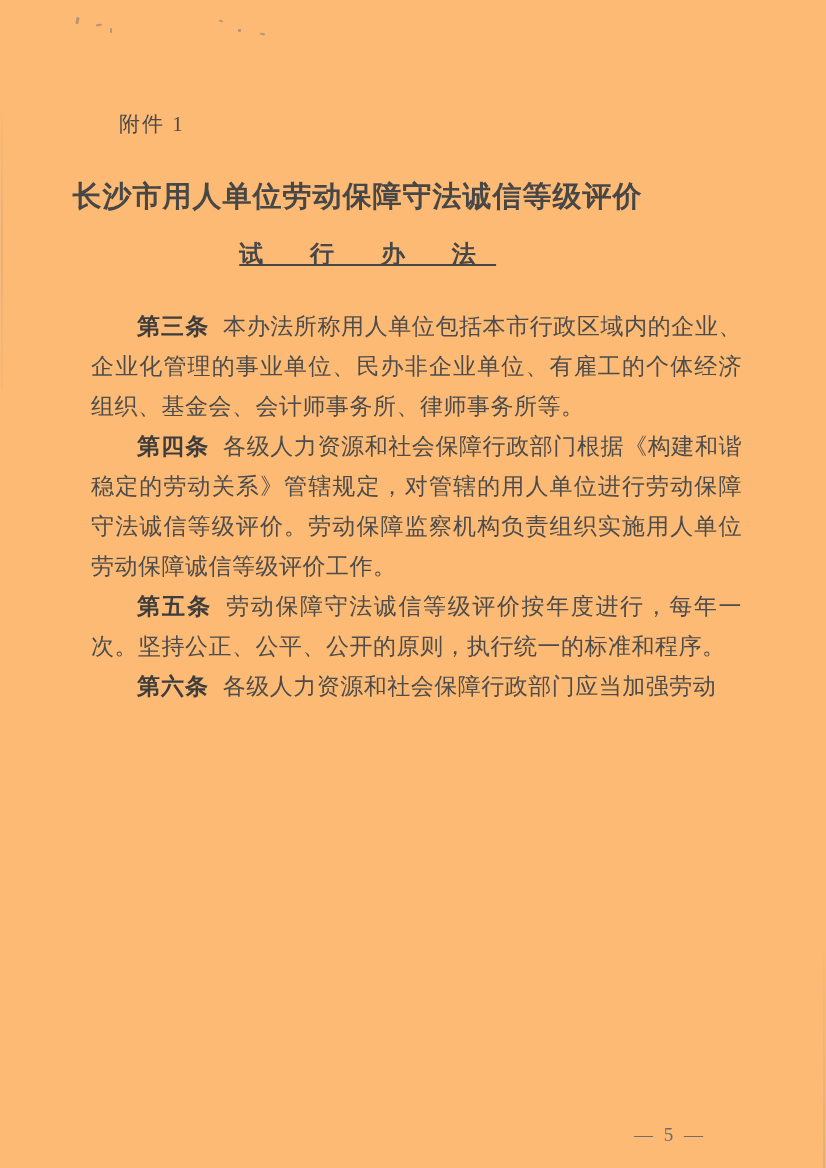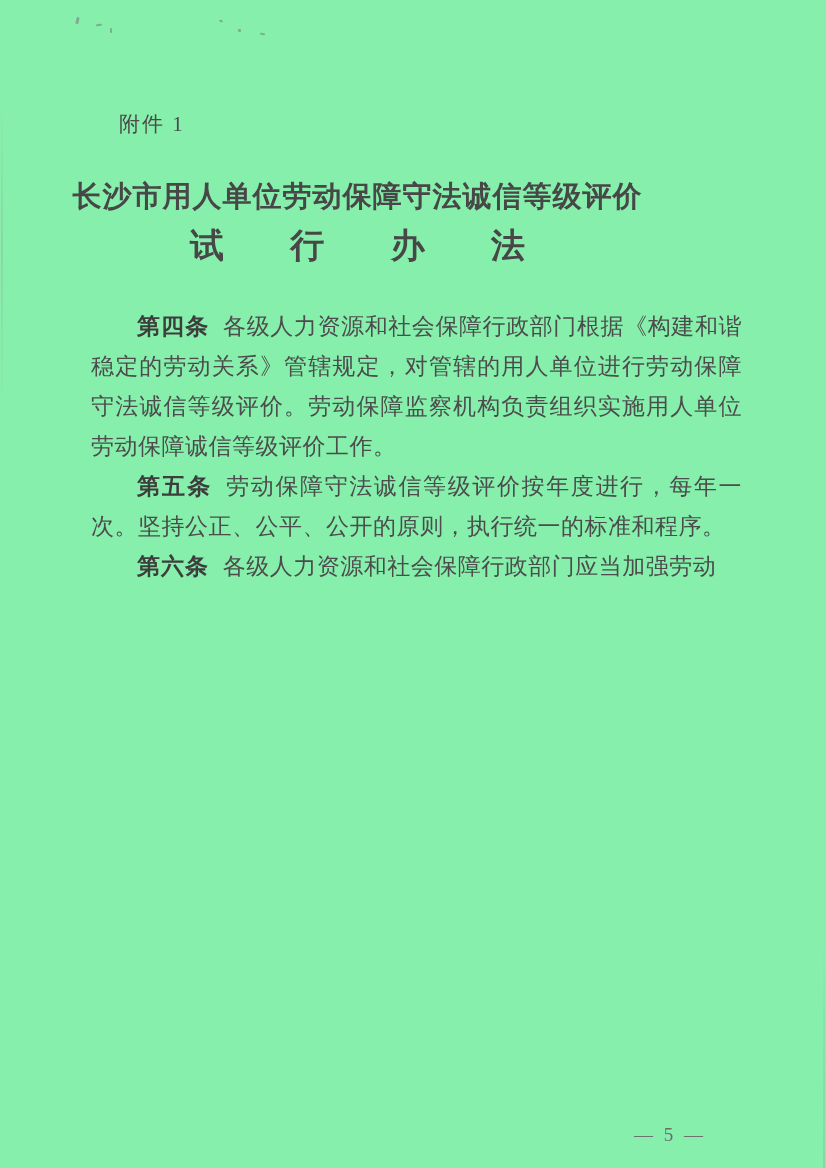--- a/index.html
+++ b/index.html
@@ -10,21 +10,21 @@
   body {
     width: 826px;
     height: 1168px;
     position: relative;
     overflow: hidden;
     font-family: "Liberation Serif", "DejaVu Serif", serif;
   }
   .page {
     position: absolute;
     inset: 0;
-    background: #86efac;
+    background: #fdba74;
   }
   
   .artifact { position: absolute; pointer-events: none; }
   .edge-line-left {
     left: 1px; top: 100px; width: 2px; height: 290px;
     background: linear-gradient(to bottom, rgba(150,150,150,0.0), rgba(150,150,150,0.28), rgba(150,150,150,0.05));
   }
   .edge-line-right {
     right: 1px; top: 930px; width: 2px; height: 238px;
     background: linear-gradient(to bottom, rgba(150,150,150,0.0), rgba(150,150,150,0.30));
@@ -53,26 +53,27 @@
     text-align: center;
     color: #474747;
   }
   .title-line1 {
     font-size: 29px;
     font-weight: 600;
     letter-spacing: 1px;
     line-height: 40px;
   }
   .title-line2 {
-    margin-top: 11px;
-    font-size: 34px;
+    margin-top: 19px;
+    font-size: 24px;
     font-weight: 600;
     letter-spacing: 0.85em;
     text-indent: 0.85em;
     line-height: 38px;
+    text-decoration: underline;
   }
   .content {
     position: absolute;
     left: 91px;
     top: 307px;
     width: 651px;
     color: #4c4c4c;
   }
   .para {
     margin: 0;
@@ -114,20 +115,23 @@
 
   <div class="attachment-label">附件 1</div>
 
   <div class="title-block">
     <div class="title-line1">长沙市用人单位劳动保障守法诚信等级评价</div>
     <div class="title-line2">试 行 办 法</div>
   </div>
 
   <div class="content">
     <p class="para">
+      <span class="article-label">第三条</span><span>本办法所称用人单位包括本市行政区域内的企业、企业化管理的事业单位、民办非企业单位、有雇工的个体经济组织、基金会、会计师事务所、律师事务所等。</span>
+    </p>
+    <p class="para">
       <span class="article-label">第四条</span><span>各级人力资源和社会保障行政部门根据《构建和谐稳定的劳动关系》管辖规定，对管辖的用人单位进行劳动保障守法诚信等级评价。劳动保障监察机构负责组织实施用人单位劳动保障诚信等级评价工作。</span>
     </p>
     <p class="para">
       <span class="article-label">第五条</span><span>劳动保障守法诚信等级评价按年度进行，每年一次。坚持公正、公平、公开的原则，执行统一的标准和程序。</span>
     </p>
     <p class="para">
       <span class="article-label">第六条</span><span>各级人力资源和社会保障行政部门应当加强劳动</span>
     </p>
   </div>
 

